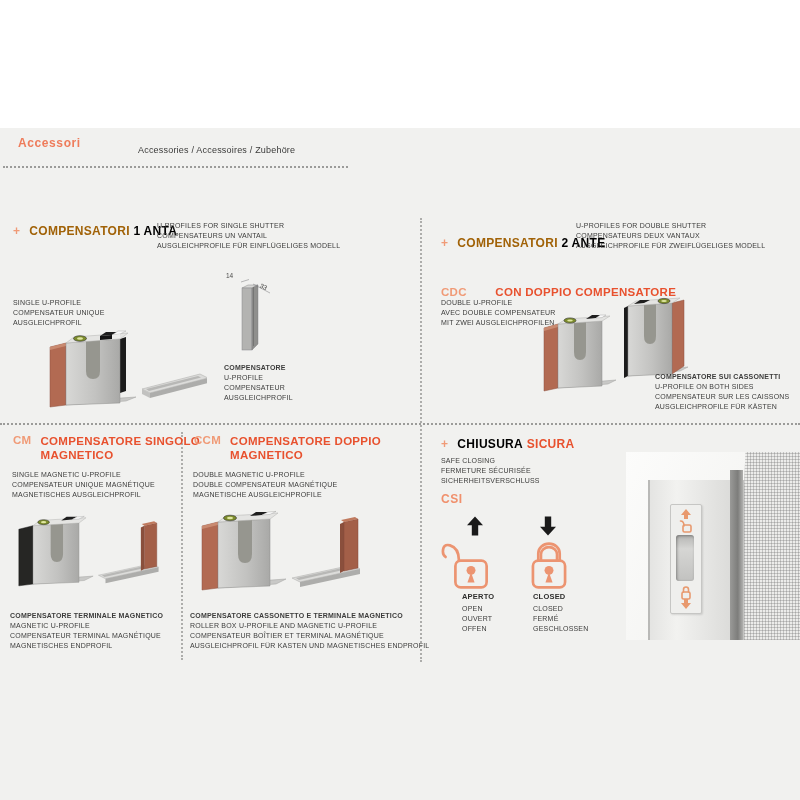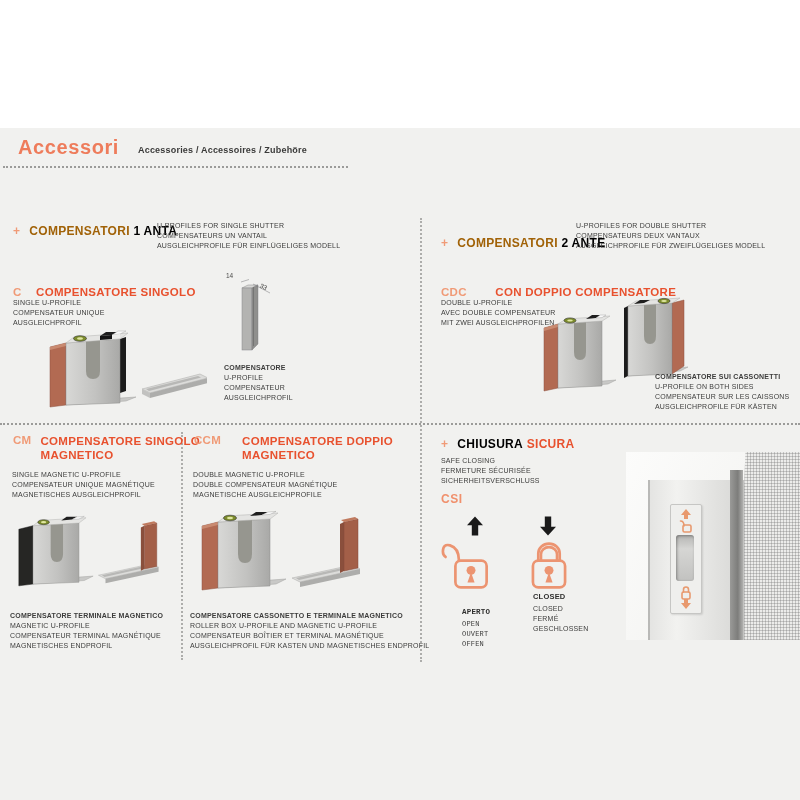--- a/index.html
+++ b/index.html
@@ -1,21 +1,21 @@
 <!DOCTYPE html>
 <html><head>
 <meta charset="utf-8">
 <style>
   html,body{margin:0;padding:0;}
   body{font-family:"Liberation Sans", sans-serif; background:#ffffff;}
   .page{position:relative;width:800px;height:800px;background:#ffffff;overflow:hidden;}
   .content-bg{position:absolute;left:0;top:128px;width:800px;height:672px;background:#f1f1ef;}
   .abs{position:absolute;}
-  .title{font-size:20px;font-weight:bold;color:#ee7c5b;letter-spacing:.6px;}
-  .subtitle{font-size:9px;font-weight:bold;color:#3a3a39;letter-spacing:.2px;padding-left:48px;}
+  .title{font-size:12px;font-weight:bold;color:#ee7c5b;letter-spacing:.6px;}
+  .subtitle{font-size:9px;font-weight:normal;color:#3a3a39;letter-spacing:.2px;padding-left:48px;}
   .dotline-h{border-top:2px dotted #9b9b99;height:0;}
   .dashline-v{border-left:2px dotted #adadab;width:0;}
   .sec-head{font-size:12px;font-weight:bold;letter-spacing:.3px;white-space:nowrap;}
   .plus{color:#f09a76;font-weight:bold;font-size:12px;margin-right:9px;}
   .oj{color:#a16207;}
   .oj2{color:#e8512e;text-align:right;}
   .blk{color:#000000;}
   .code{color:#f09a76;font-weight:bold;font-size:11.5px;letter-spacing:.3px;}
   .sub-head{font-size:11.5px;font-weight:bold;color:#e8512e;letter-spacing:.3px;line-height:14px;}
   .t3{font-size:7px;line-height:10px;color:#3c3c3b;letter-spacing:.2px;text-transform:uppercase;}
@@ -58,24 +58,20 @@
 
   <div class="abs sec-head" style="left:13px;top:224px;">
     <span class="plus">+</span><span class="oj">COMPENSATORI</span>&nbsp;<span class="blk">1 ANTA</span>
   </div>
   <div class="abs t3" style="left:157px;top:221px;">
     <div>U-PROFILES FOR SINGLE SHUTTER</div>
     <div>COMPENSATEURS UN VANTAIL</div>
     <div>AUSGLEICHPROFILE FÜR EINFLÜGELIGES MODELL</div>
   </div>
 
-  <div class="abs" style="left:13px;top:282px;">
-    <span class="code">C</span>
-    <span class="sub-head" style="margin-left:10px;">COMPENSATORE SINGOLO</span>
-  </div>
   <div class="abs t3" style="left:13px;top:298px;">
     <div>SINGLE U-PROFILE</div>
     <div>COMPENSATEUR UNIQUE</div>
     <div>AUSGLEICHPROFIL</div>
   </div>
 
   <svg class="abs" style="left:42px;top:327px;" width="165" height="82" viewBox="0 0 165 82">
     <defs>
       <linearGradient id="gA" x1="0" y1="0" x2="1" y2="0">
         <stop offset="0" stop-color="#d8d8d6"></stop>
@@ -218,21 +214,21 @@
 
   <div class="abs t3 cap" style="left:10px;top:611px;">
     <div class="t3b">COMPENSATORE TERMINALE MAGNETICO</div>
     <div>MAGNETIC U-PROFILE</div>
     <div>COMPENSATEUR TERMINAL MAGNÉTIQUE</div>
     <div>MAGNETISCHES ENDPROFIL</div>
   </div>
 
   <div class="abs" style="left:194px;top:434px;display:flex;">
     <span class="code">CCM</span>
-    <span class="sub-head" style="margin-left:21px;">
+    <span class="sub-head" style="margin-left:9px;">
       <span>COMPENSATORE DOPPIO</span><br>
       <span>MAGNETICO</span>
     </span>
   </div>
   <div class="abs t3" style="left:193px;top:470px;">
     <div>DOUBLE MAGNETIC U-PROFILE</div>
     <div>DOUBLE COMPENSATEUR MAGNÉTIQUE</div>
     <div>MAGNETISCHE AUSGLEICHPROFILE</div>
   </div>
 
@@ -283,21 +279,21 @@
     <path d="M10,0 L20,11 H14 V24 H6 V11 H0 Z" fill="#1a1a1a"></path>
   </svg>
   <svg class="abs" style="left:440px;top:540px;" width="54" height="50" viewBox="0 0 60 56">
     <g fill="none" stroke="#ec9471" stroke-width="3" stroke-linecap="round" stroke-linejoin="round">
       <path d="M21,23 Q21,9 11,6 Q3,4 3,13 Q3,17 6,19"></path>
       <rect x="17" y="23" width="35" height="30" rx="6"></rect>
     </g>
     <circle cx="34.5" cy="34" r="5" fill="#ec9471"></circle>
     <path d="M34.5,36 L30.5,47.5 L38.5,47.5 Z" fill="#ec9471"></path>
   </svg>
-  <div class="abs" style="left:462px;top:608px;font-family:Liberation Mono, monospace;">
+  <div class="abs" style="left:462px;top:592px;">
     <div class="lock-label">APERTO</div>
     <div class="t3" style="margin-top:3px;">
       <div>OPEN</div>
       <div>OUVERT</div>
       <div>OFFEN</div>
     </div>
   </div>
 
   <svg class="abs" style="left:540px;top:516px;" width="16" height="20" viewBox="0 0 20 24">
     <path d="M10,24 L0,13 H6 V0 H14 V13 H20 Z" fill="#1a1a1a"></path>

